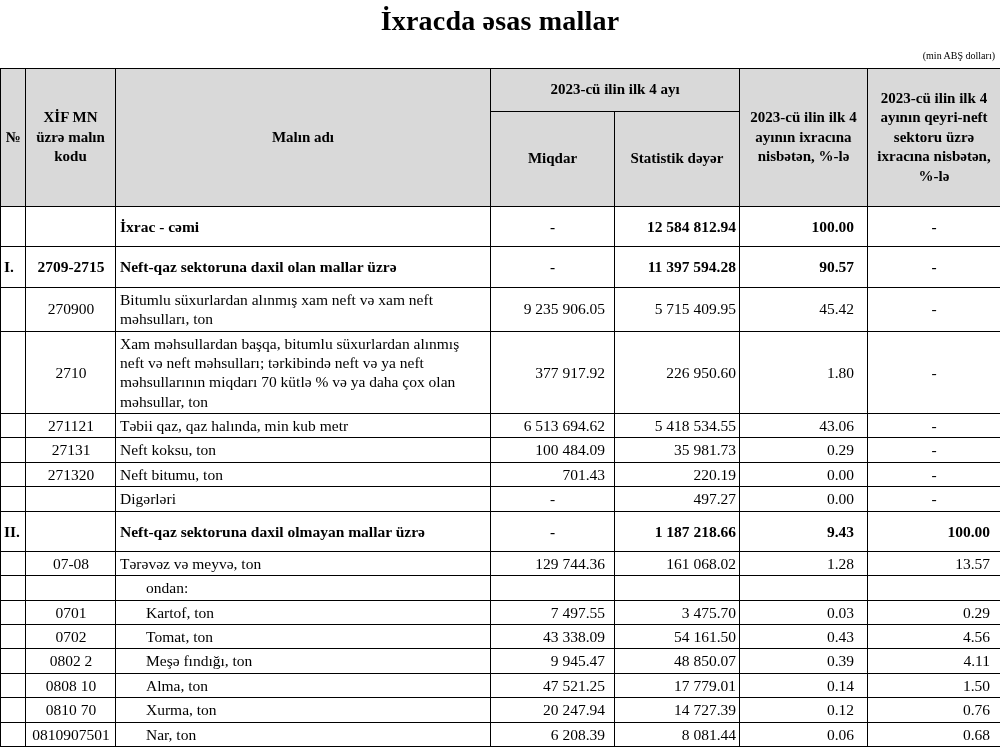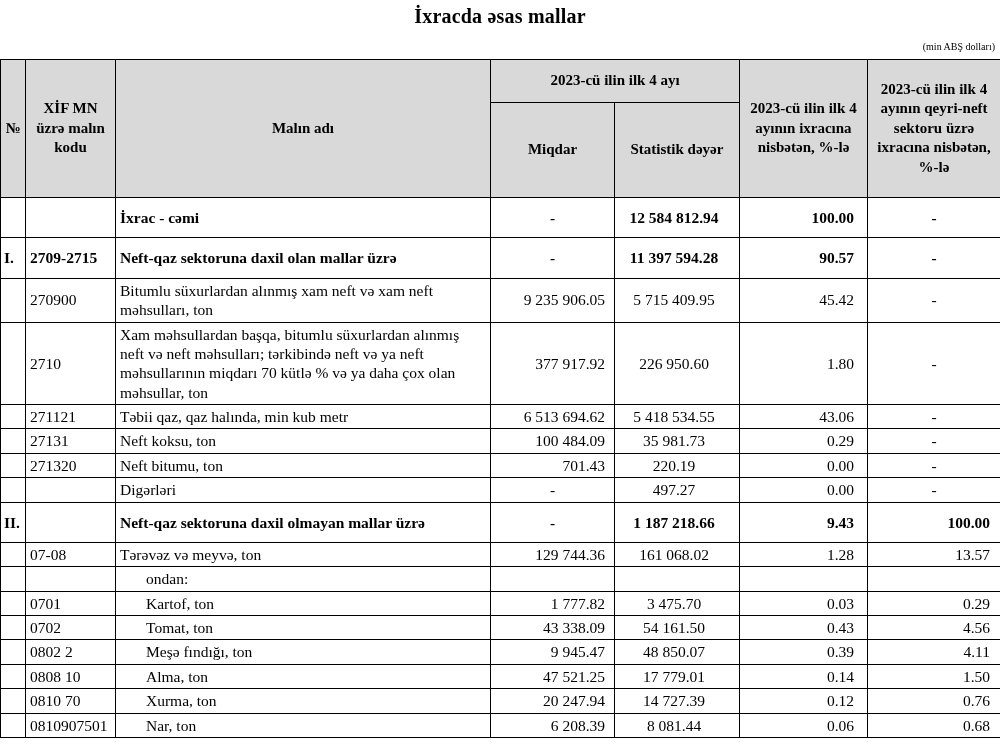--- a/index.html
+++ b/index.html
@@ -1,20 +1,20 @@
 <!DOCTYPE html>
 <html><head>
 <meta charset="utf-8">
 <style>
   * { margin:0; padding:0; box-sizing:border-box; }
   html, body { width:1000px; height:750px; background:#ffffff; overflow:hidden; }
   body { font-family:"Liberation Serif", serif; color:#000; }
 
   .page-title {
-    text-align:center; font-weight:bold; font-size:20px;
+    text-align:center; font-weight:bold; font-size:28px;
     padding-top:5px; letter-spacing:0.2px;
   }
   .unit-note {
     text-align:right; font-size:10px; padding:13px 5px 7px 0;
   }
 
   table.main-table {
     width:1000px; border-collapse:collapse; table-layout:fixed;
   }
   th, td {
@@ -26,28 +26,28 @@
     background:#d9d9d9; font-weight:bold; text-align:center;
     font-size:15px; padding:2px 4px; line-height:1.3;
   }
   thead tr.h1 { height:43px; }
   thead tr.h2 { height:95px; }
 
   tbody td { padding:2px 3px; background:#fff; }
   tr.bold-row td { font-weight:bold; padding-top:10px; padding-bottom:10px; }
 
   td.c-num  { text-align:left; padding-left:3px; }
-  td.c-code { text-align:left; padding-left:4px; }
+  td.c-code { text-align:center; padding-left:4px; }
   td.c-name { text-align:left; padding-left:4px; padding-right:5px; }
   td.c-name.center { }
   td.c-name.indent { padding-left:30px; }
 
   td.c-qty, td.c-val, td.c-share, td.c-nonoil { text-align:right; }
   td.c-qty   { padding-right:9px;text-align:right; }
-  td.c-val   { padding-right:9px;text-align:center; }
+  td.c-val   { padding-right:3px; }
   td.c-share { padding-right:13px; }
   td.c-nonoil{ padding-right:10px; }
   td.dash { text-align:center; padding-right:3px; }
 </style>
 </head>
 <body>
 
 <div class="page-title">İxracda əsas mallar</div>
 <div class="unit-note">(min ABŞ dolları)</div>
 
@@ -172,21 +172,21 @@
         <td class="c-name indent">ondan:</td>
         <td class="c-qty"></td>
         <td class="c-val"></td>
         <td class="c-share"></td>
         <td class="c-nonoil"></td>
       </tr>
       <tr>
         <td class="c-num"></td>
         <td class="c-code">0701</td>
         <td class="c-name indent">Kartof, ton</td>
-        <td class="c-qty">1 777.82</td>
+        <td class="c-qty">7 497.55</td>
         <td class="c-val">3 475.70</td>
         <td class="c-share">0.03</td>
         <td class="c-nonoil">0.29</td>
       </tr>
       <tr>
         <td class="c-num"></td>
         <td class="c-code">0702</td>
         <td class="c-name indent">Tomat, ton</td>
         <td class="c-qty">43 338.09</td>
         <td class="c-val">54 161.50</td>

